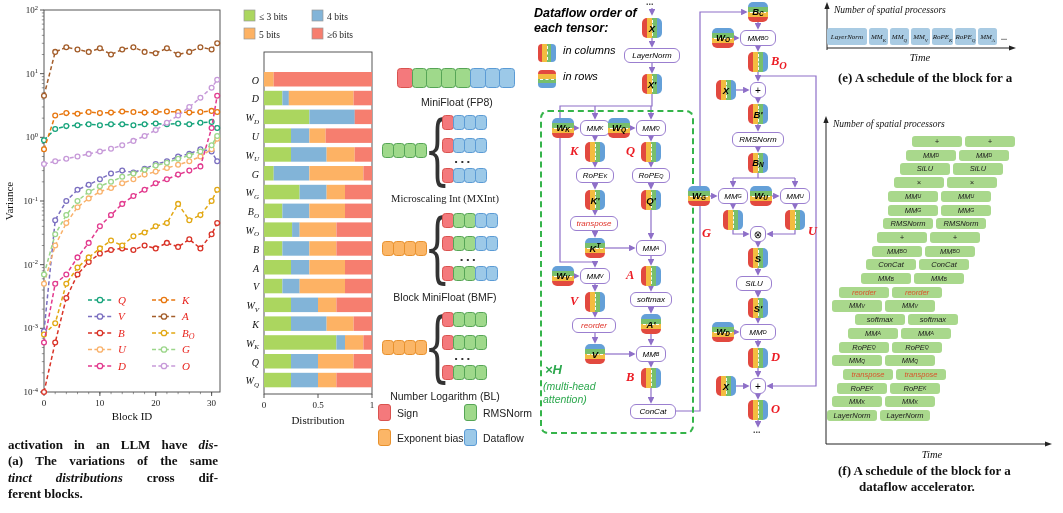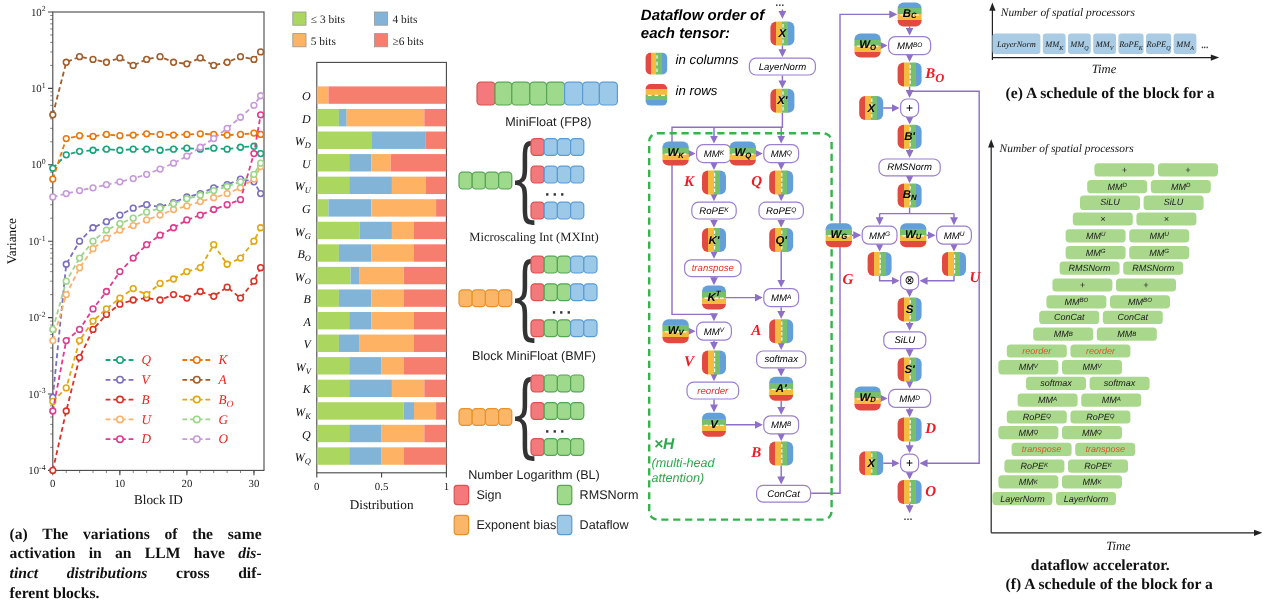--- a/index.html
+++ b/index.html
@@ -909,27 +909,27 @@
         <div class="fbox" style="left: 17px; top: 270.6px; background: rgb(169, 216, 140);">RoPE<sub>K</sub></div>
         <div class="fbox" style="left: 70px; top: 270.6px; background: rgb(169, 216, 140);">RoPE<sub>K</sub></div>
         <div class="fbox" style="left: 12px; top: 284.3px; background: rgb(169, 216, 140);">MM<sub>K</sub></div>
         <div class="fbox" style="left: 65px; top: 284.3px; background: rgb(169, 216, 140);">MM<sub>K</sub></div>
         <div class="fbox" style="left: 7px; top: 298px; background: rgb(169, 216, 140);">LayerNorm</div>
         <div class="fbox" style="left: 60px; top: 298px; background: rgb(169, 216, 140);">LayerNorm</div>
       </div>
   </div>
 
   <div id="cap-a" class="cap cap-justify" style="left:8px;top:437px;width:210px">
+      <div><span>activation in an LLM have </span><span class="it">dis-</span></div>
       <div><span>(a) The variations of the same</span></div>
-      <div><span>activation in an LLM have </span><span class="it">dis-</span></div>
       <div><span class="it">tinct distributions</span><span> cross dif-</span></div>
       <div><span>ferent blocks.</span></div>
     </div>
   <div id="cap-c" class="cap" style="left:384px;top:461px;width:150px">
     </div>
   <div id="cap-e" class="cap" style="left:838px;top:70px;width:225px">
       <div><span>(e) A schedule of the block for a</span></div>
     </div>
   <div id="cap-f" class="cap" style="left:838px;top:463px;width:225px">
+      <div><span>(f) A schedule of the block for a</span></div>
       <div style="padding-left: 21px;"><span>dataflow accelerator.</span></div>
-      <div><span>(f) A schedule of the block for a</span></div>
     </div>
 </div>
 
 </body></html>

